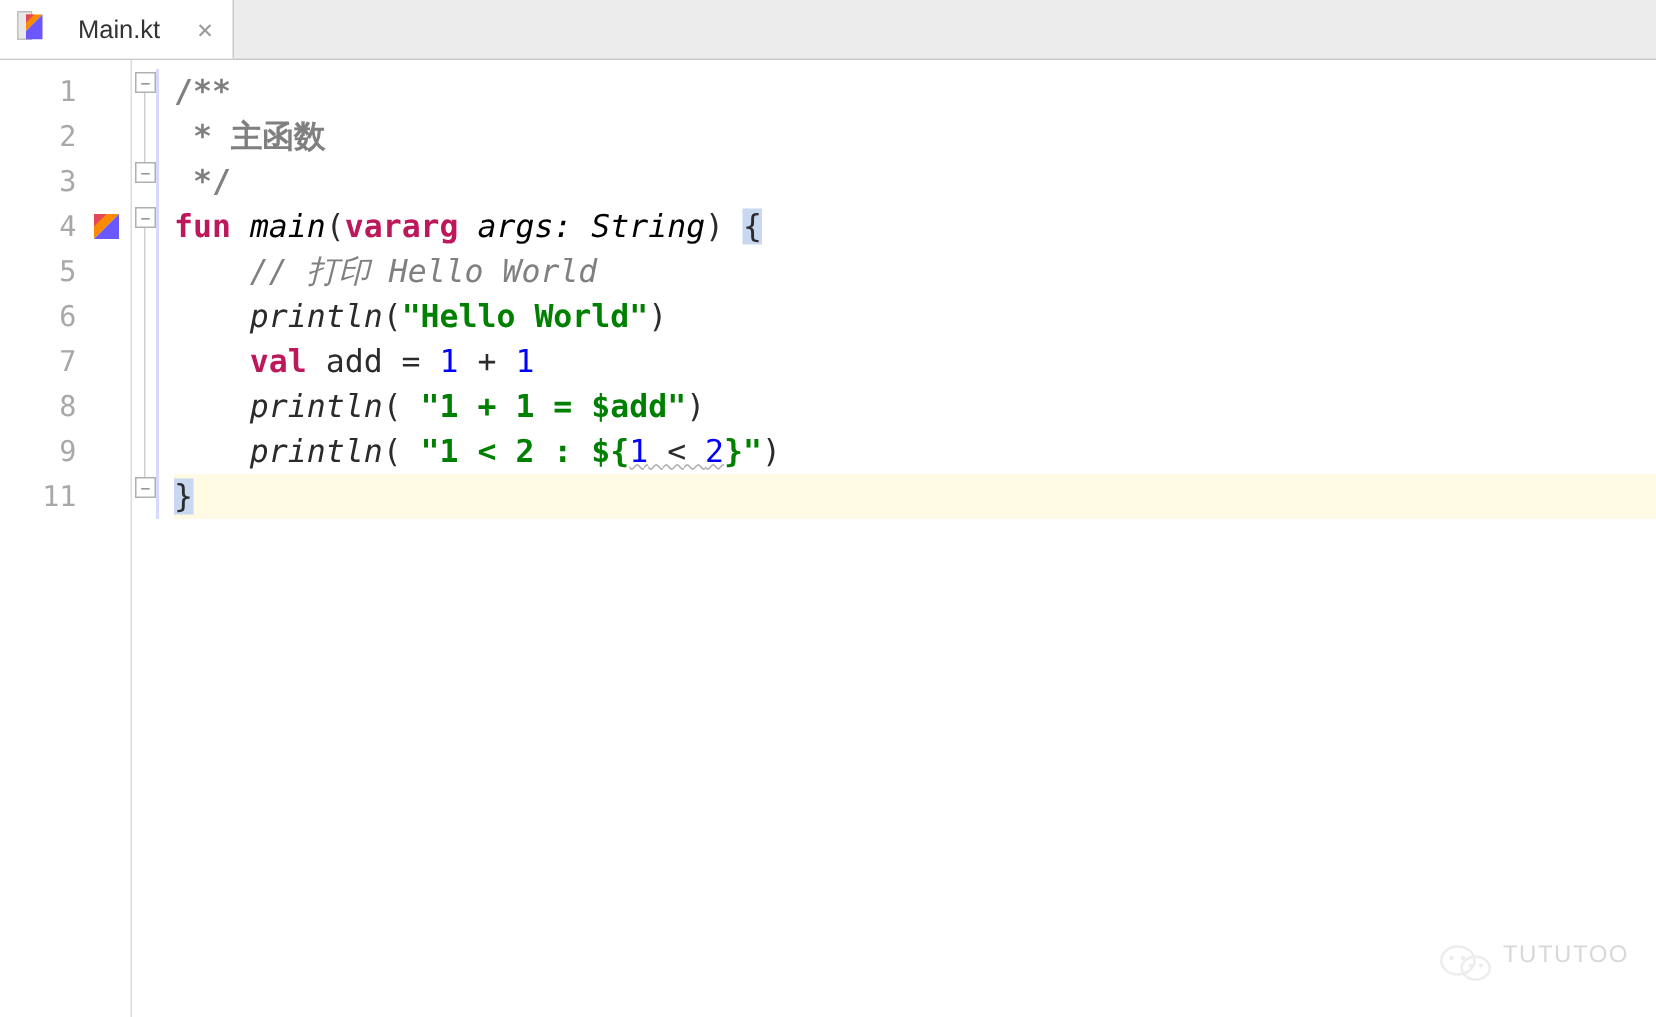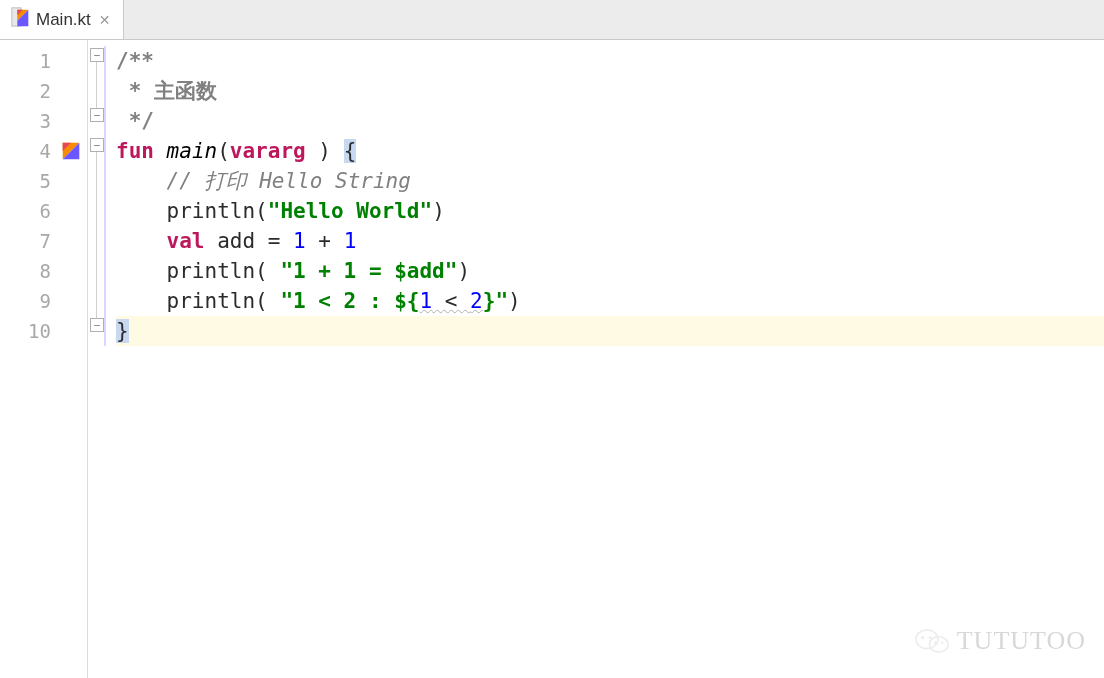--- a/index.html
+++ b/index.html
@@ -18,21 +18,21 @@
       border-bottom: 1px solid #c9c9c9;
       display: flex;
       align-items: stretch;
     }
     .tab {
       background: #ffffff;
       border-right: 1px solid #c9c9c9;
       display: flex;
       align-items: center;
       padding: 0 12px 0 10px;
-      gap: 4px;
+      gap: 20px;
       cursor: pointer;
       font-family: -apple-system, "Helvetica Neue", sans-serif;
       font-size: 17px;
       color: #333;
     }
     .tab .close {
       color: #9a9a9a;
       font-size: 14px;
       margin-left: 4px;
     }
@@ -105,46 +105,45 @@
       color: #2b2b2b;
     }
     .code-line.highlighted {
       background: #fffae3;
     }
     .k-keyword { color: #be185d; font-weight: bold; }
     .k-comment { color: #808080; font-style: italic; }
     .k-doc { color: #808080; font-weight: bold; font-style: normal; }
     .k-string { color: #008000; font-weight: bold; }
     .k-number { color: #0000ff; }
-    .k-func { }
+    .k-func { font-style: italic; }
     .k-brace-match { background: #c8d8f0; }
     .k-plain { color: #000; font-style: italic; }
     .caret-line-guide {
       position: absolute;
       left: -12px;
       top: 6px;
       width: 2px;
       background: #d7d7ff;
     }
     .overlay-line {
       position: absolute;
       left: 0;
       right: 0;
       height: 30px;
     }
     .watermark {
       position: absolute;
       right: 18px;
       bottom: 22px;
       display: flex;
-      align-items: center;
       gap: 8px;
       color: #d8d8d8;
-      font-family: Liberation Serif, serif;
-      font-size: 26px;
+      font-family: Liberation Sans, sans-serif;
+      font-size: 16px;
       letter-spacing: 1px;
     }
     .watermark svg { opacity: 0.45; }
     .kotlin-svg-small { width: 22px; height: 22px; }
     .wavy {
       text-decoration-line: underline;
       text-decoration-style: wavy;
       text-decoration-color: #b0b0b0;
       text-decoration-thickness: 1px;
     }
@@ -198,21 +197,21 @@
     <div class="gutter-line">
         <span>7</span>
       </div>
     <div class="gutter-line">
         <span>8</span>
       </div>
     <div class="gutter-line">
         <span>9</span>
       </div>
     <div class="gutter-line">
-        <span>10</span>
+        <span>11</span>
       </div>
   </div>
 
   <div class="fold-col">
     <div class="fold" style="top:8px">−</div>
     <div class="fold-line" style="top:22px;height:48px"></div>
     <div class="fold" style="top:68px">−</div>
     <div class="fold" style="top:98px">−</div>
     <div class="fold-line" style="top:112px;height:168px"></div>
     <div class="fold" style="top:278px">−</div>
@@ -225,24 +224,24 @@
     <div class="code-line">
       <span class="k-doc">/**</span>
     </div>
     <div class="code-line">
       <span class="k-doc"> * </span><span class="k-doc" style="font-weight:bold">主函数</span>
     </div>
     <div class="code-line">
       <span class="k-doc"> */</span>
     </div>
     <div class="code-line">
-      <span class="k-keyword">fun</span><span> </span><span class="k-plain">main</span><span>(</span><span class="k-keyword">vararg</span><span> </span><span>) </span><span class="k-brace-match">{</span>
-    </div>
-    <div class="code-line">
-      <span>    </span><span class="k-comment">// 打印 Hello String</span>
+      <span class="k-keyword">fun</span><span> </span><span class="k-plain">main</span><span>(</span><span class="k-keyword">vararg</span><span> </span><span class="k-plain">args: String</span><span>) </span><span class="k-brace-match">{</span>
+    </div>
+    <div class="code-line">
+      <span>    </span><span class="k-comment">// 打印 Hello World</span>
     </div>
     <div class="code-line">
       <span>    </span><span class="k-func">println</span><span>(</span><span class="k-string">"Hello World"</span><span>)</span>
     </div>
     <div class="code-line">
       <span>    </span><span class="k-keyword">val</span><span> </span><span>add = </span><span class="k-number">1</span><span> + </span><span class="k-number">1</span>
     </div>
     <div class="code-line">
       <span>    </span><span class="k-func">println</span><span>( </span><span class="k-string">"1 + 1 = </span><span class="k-string">$add</span><span class="k-string">"</span><span>)</span>
     </div>

